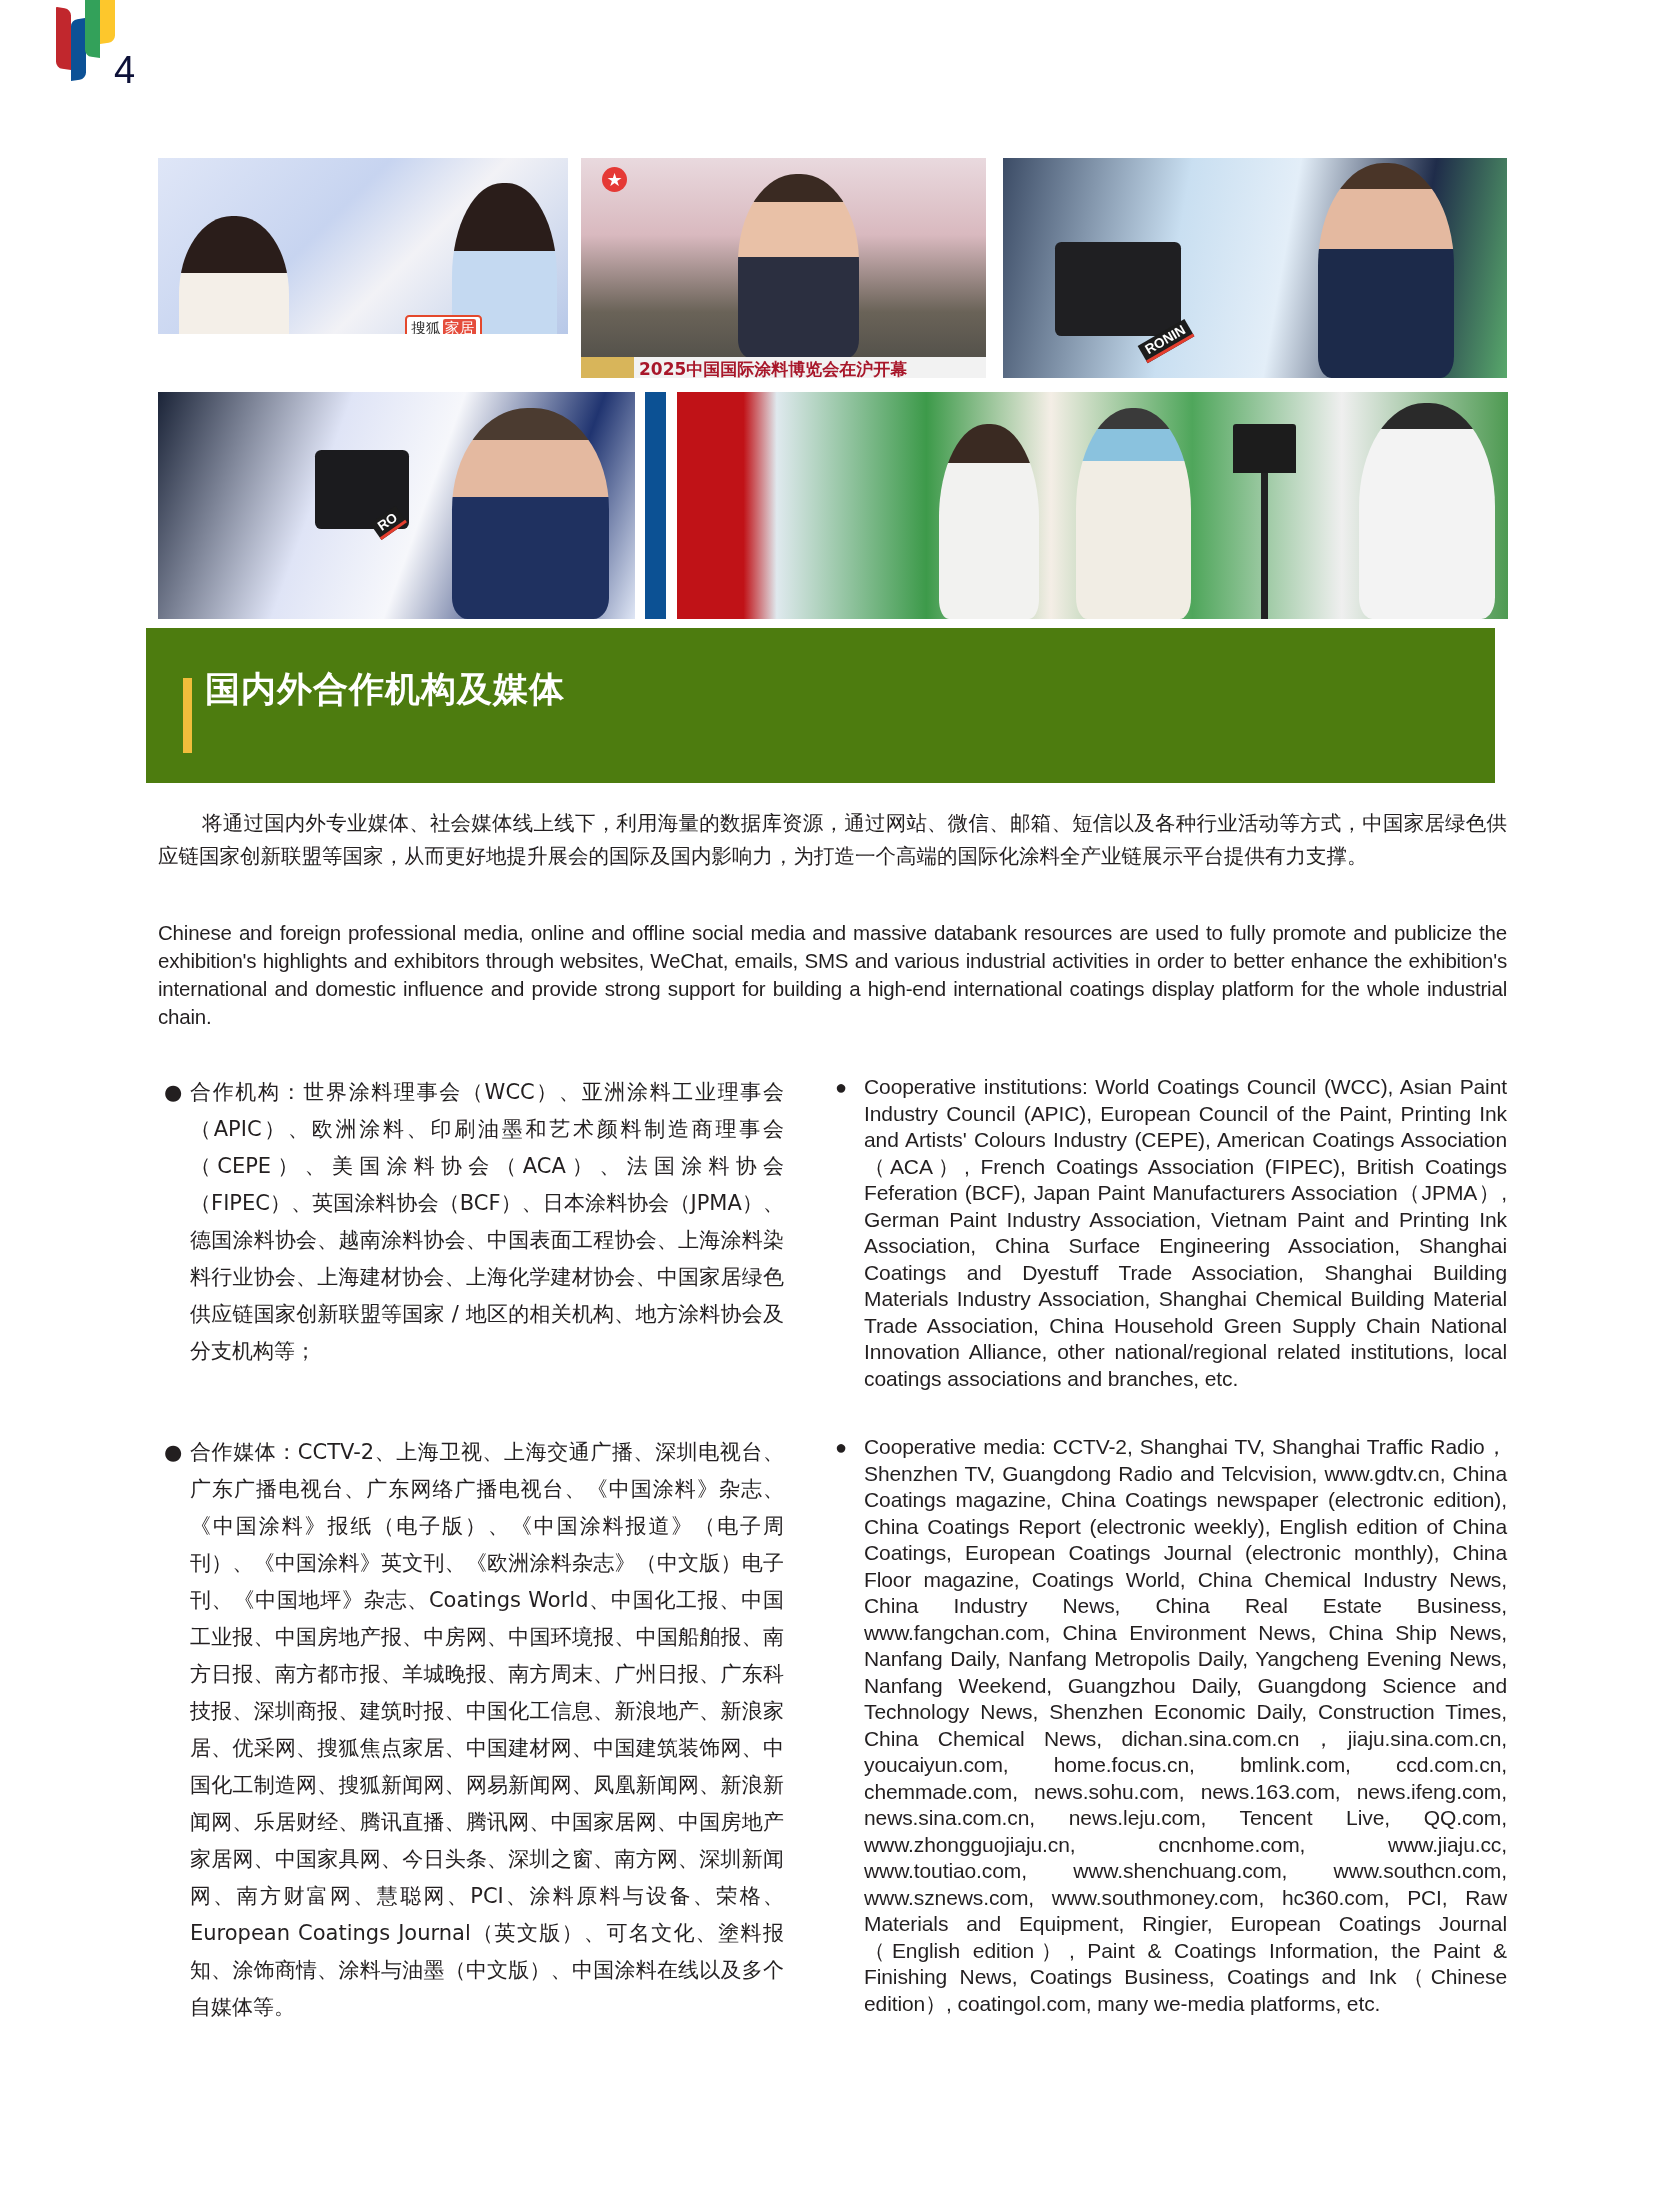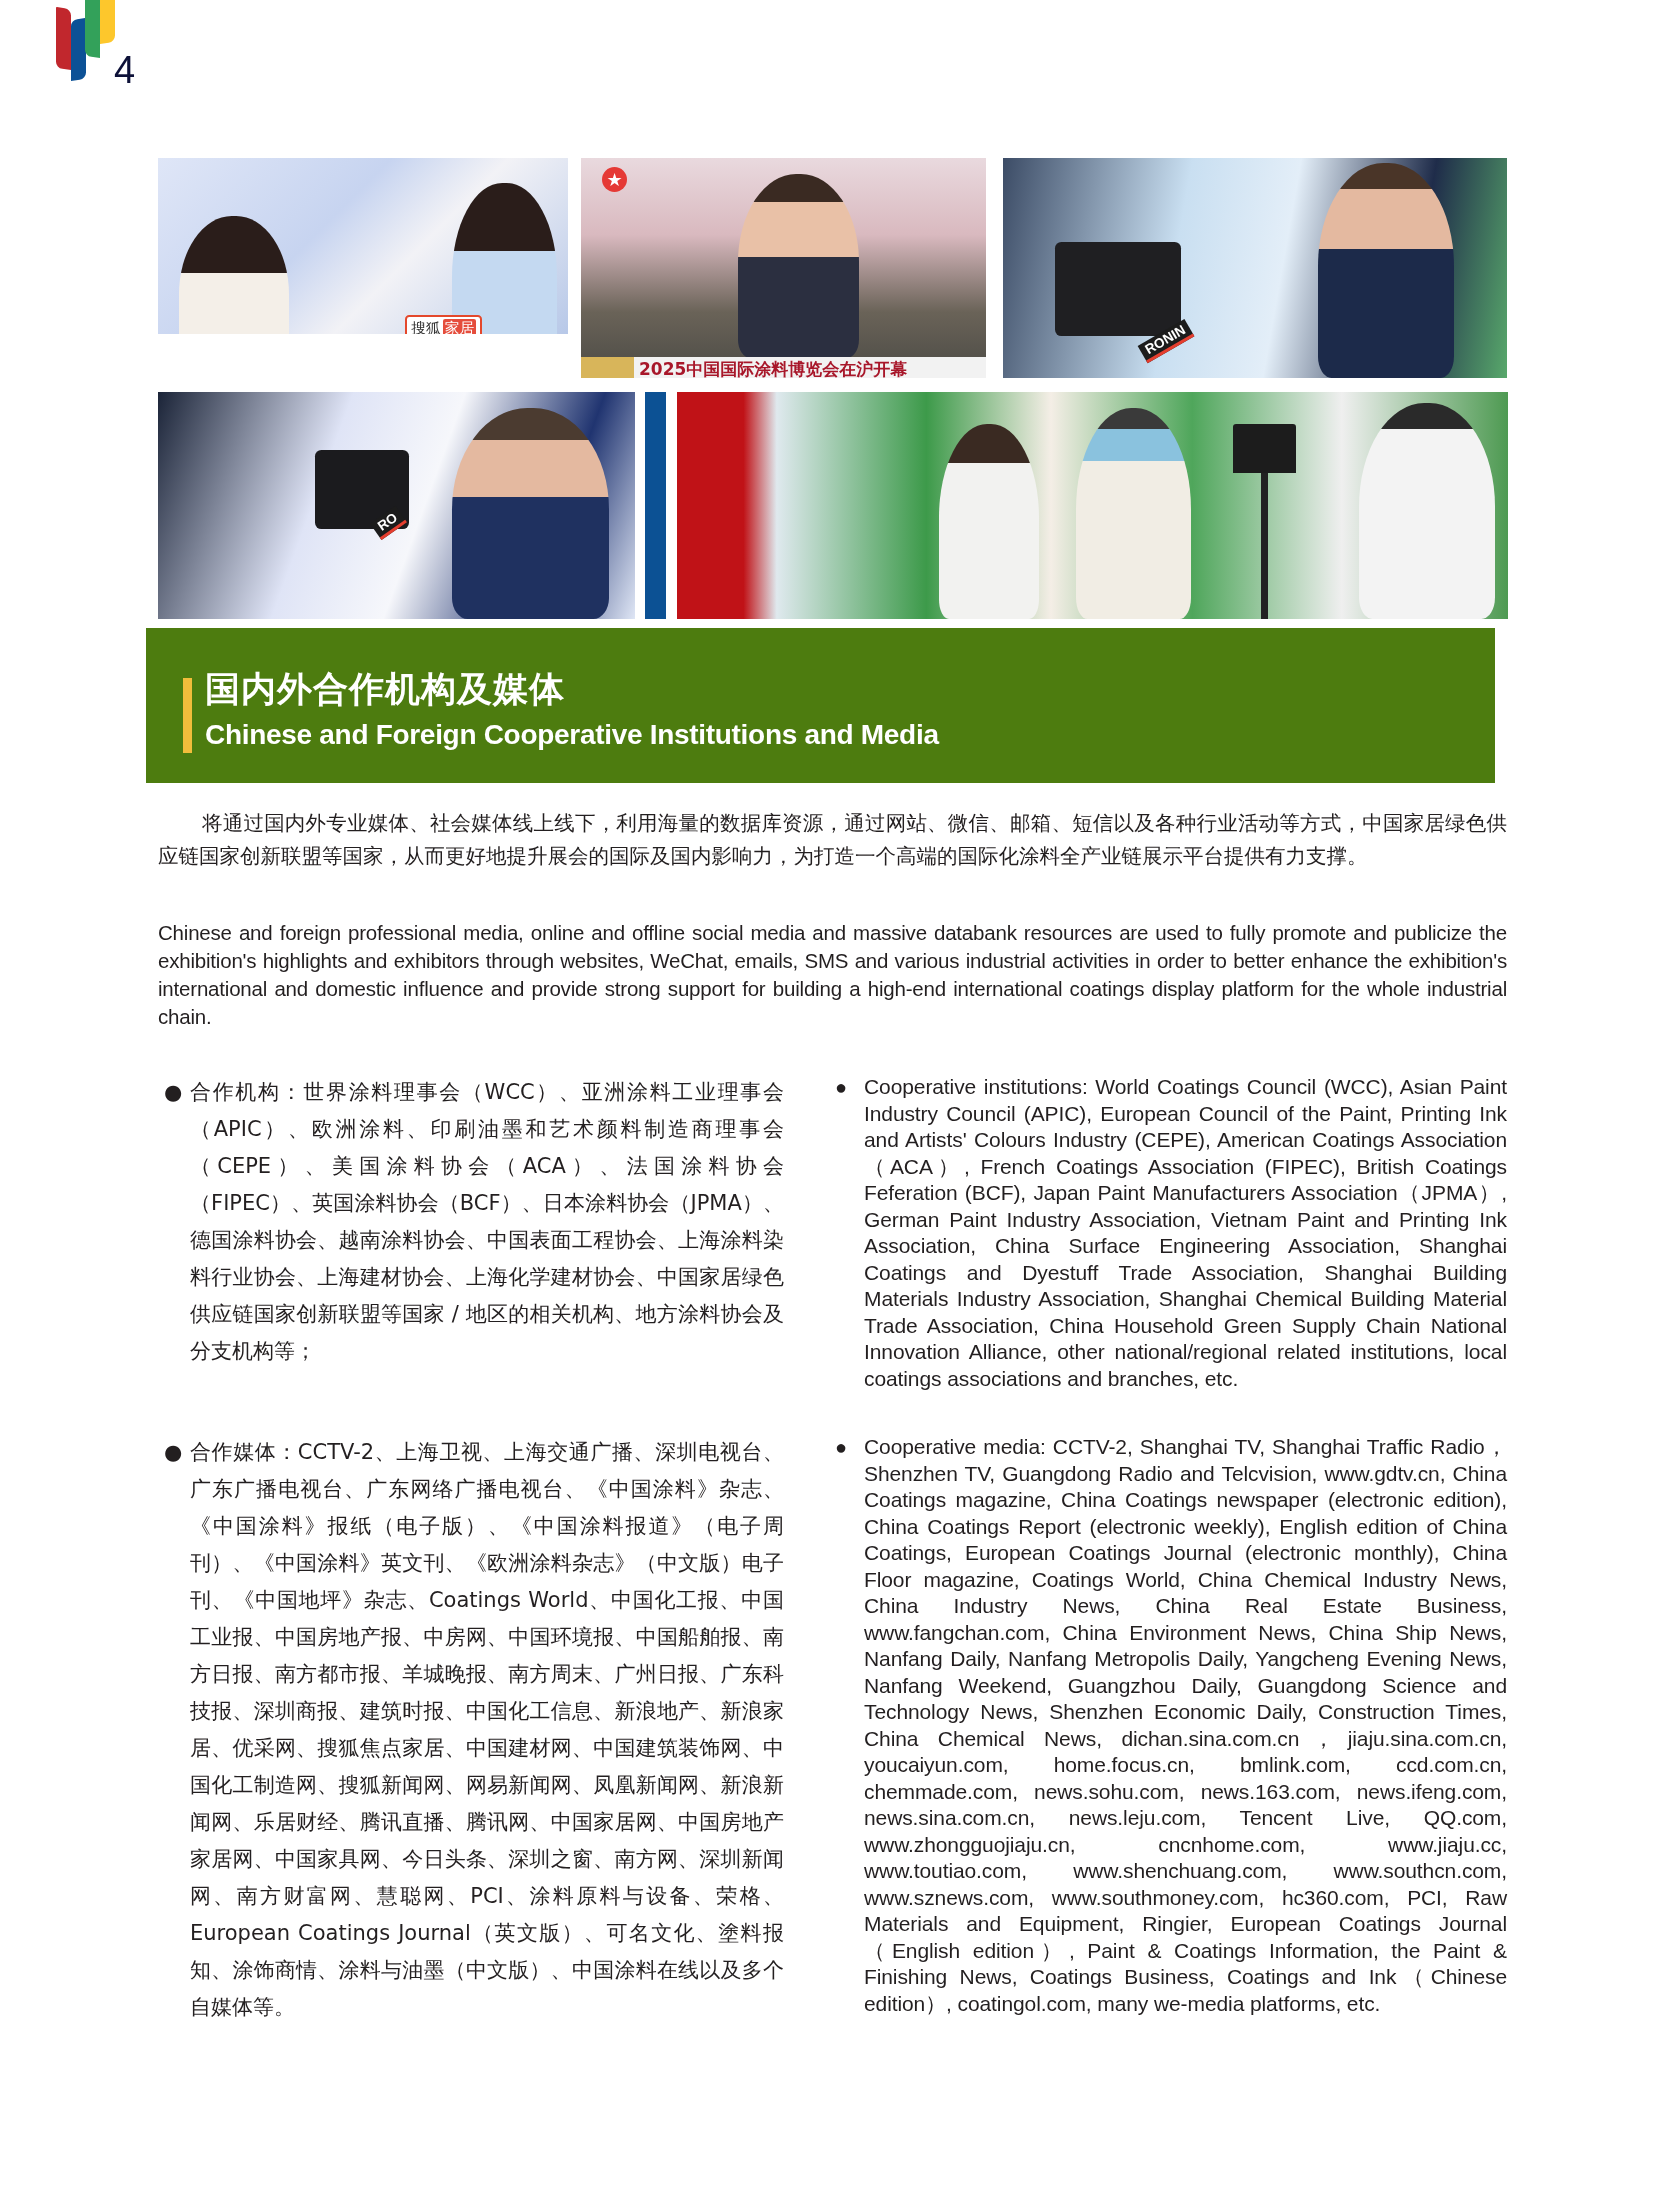--- a/index.html
+++ b/index.html
@@ -122,21 +122,20 @@
 <div class="photo p5">
   <div class="silhouette" style="left:262px;top:31.5px;width:100px;height:195px;background:linear-gradient(180deg,#3a2a22 0 20%,#f2f2f0 20% 100%);"></div>
   <div class="silhouette" style="left:399px;top:15.7px;width:115px;height:211px;background:linear-gradient(180deg,#3a3a3a 0 10%,#8ac2de 10% 25%,#f1ede4 25% 100%);"></div>
   <div class="silhouette" style="left:556px;top:31.5px;width:63px;height:195px;border-radius:3.1px;background:linear-gradient(180deg,#1c1c1c 0 25%,transparent 25%),linear-gradient(90deg,transparent 45%,#222 45% 55%,transparent 55%);"></div>
   <div class="silhouette" style="left:682px;top:10.5px;width:136px;height:216px;background:linear-gradient(180deg,#2a2a2a 0 12%,#f3f3f3 12% 100%);"></div>
 </div>
 
 <div class="banner">
   <div class="accent"></div>
   <div class="title-cn">国内外合作机构及媒体</div>
-  <div class="title-en">Chinese and Foreign Cooperative Institutions and Media</div>
 </div>
 
 <p class="intro-cn" style="margin:0">将通过国内外专业媒体、社会媒体线上线下，利用海量的数据库资源，通过网站、微信、邮箱、短信以及各种行业活动等方式，中国家居绿色供应链国家创新联盟等国家，从而更好地提升展会的国际及国内影响力，为打造一个高端的国际化涂料全产业链展示平台提供有力支撑。</p>
 <p class="intro-en" style="margin:0">Chinese and foreign professional media, online and offline social media and massive databank resources are used to fully promote and publicize the exhibition's highlights and exhibitors through websites, WeChat, emails, SMS and various industrial activities in order to better enhance the exhibition's international and domestic influence and provide strong support for building a high-end international coatings display platform for the whole industrial chain.</p>
 
 <div class="col-cn s1">
   <div class="item">
     <span class="bullet">●</span>
     <span>合作机构：世界涂料理事会（WCC）、亚洲涂料工业理事会（APIC）、欧洲涂料、印刷油墨和艺术颜料制造商理事会（CEPE）、美国涂料协会（ACA）、法国涂料协会（FIPEC）、英国涂料协会（BCF）、日本涂料协会（JPMA）、德国涂料协会、越南涂料协会、中国表面工程协会、上海涂料染料行业协会、上海建材协会、上海化学建材协会、中国家居绿色供应链国家创新联盟等国家 / 地区的相关机构、地方涂料协会及分支机构等；</span>
   </div>

